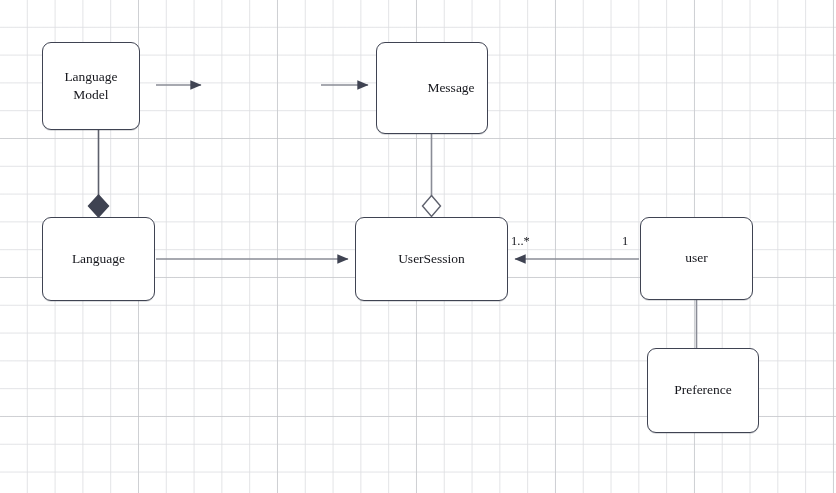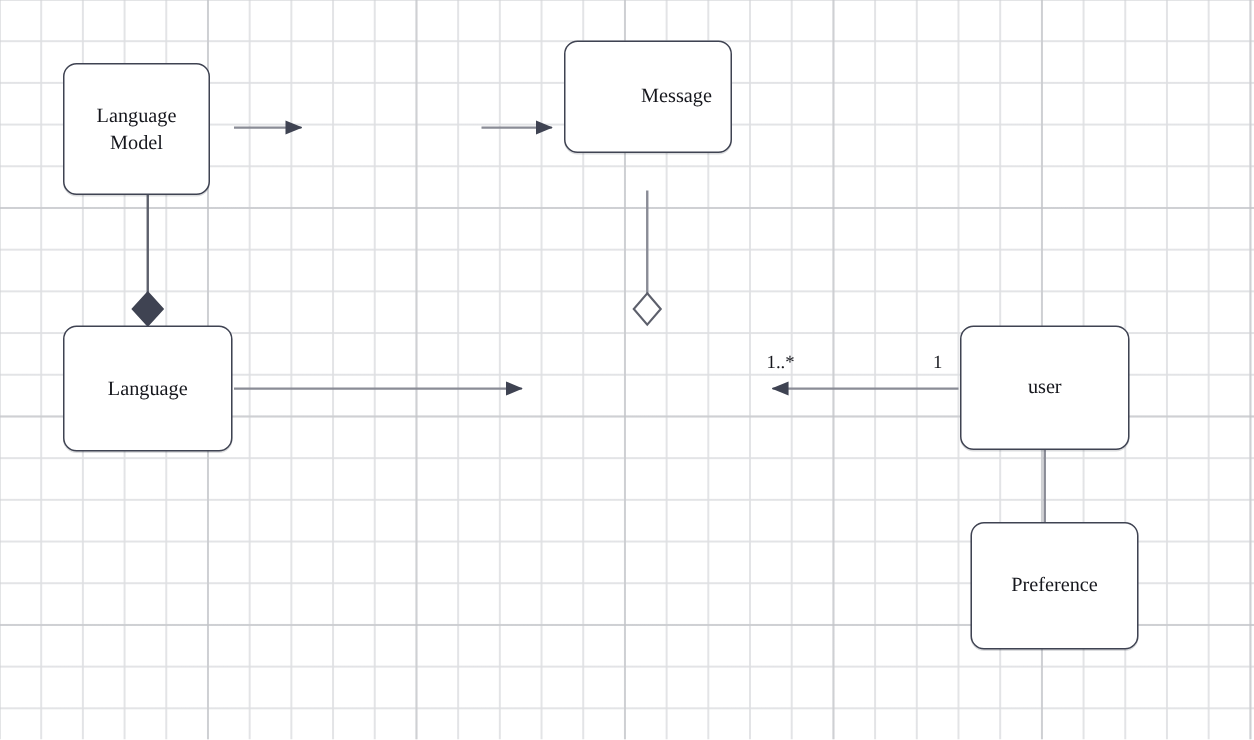--- a/index.html
+++ b/index.html
@@ -106,28 +106,31 @@
       <line x1="696.5" y1="300" x2="696.5" y2="349" stroke="#8a8c96" stroke-width="1.6"></line>
     </g>
   </svg>
 
   <div class="node" style="left:42px; top:42px; width:98px; height:88px;">
     <span>Language
 Model</span>
   </div>
 
 
-  <div class="node" style="left:376px; top:27px; width:112px; height:75px;padding-left:38px;">
+  <div class="node" style="left:376px; top:42px; width:112px; height:92px;padding-left:38px;">
     <span>Message</span>
   </div>
 
   <div class="node" style="left:42px; top:217px; width:113px; height:84px;">
     <span>Language</span>
   </div>
 
+  <div class="node" style="left:355px; top:217px; width:153px; height:84px;">
+    <span>UserSession</span>
+  </div>
 
   <div class="node" style="left:640px; top:217px; width:113px; height:83px;">
     <span>user</span>
   </div>
 
   <div class="node" style="left:647px; top:348px; width:112px; height:85px;">
     <span>Preference</span>
   </div>
 
   <div class="mult-label" style="left:511px; top:234px;">1..*</div>

